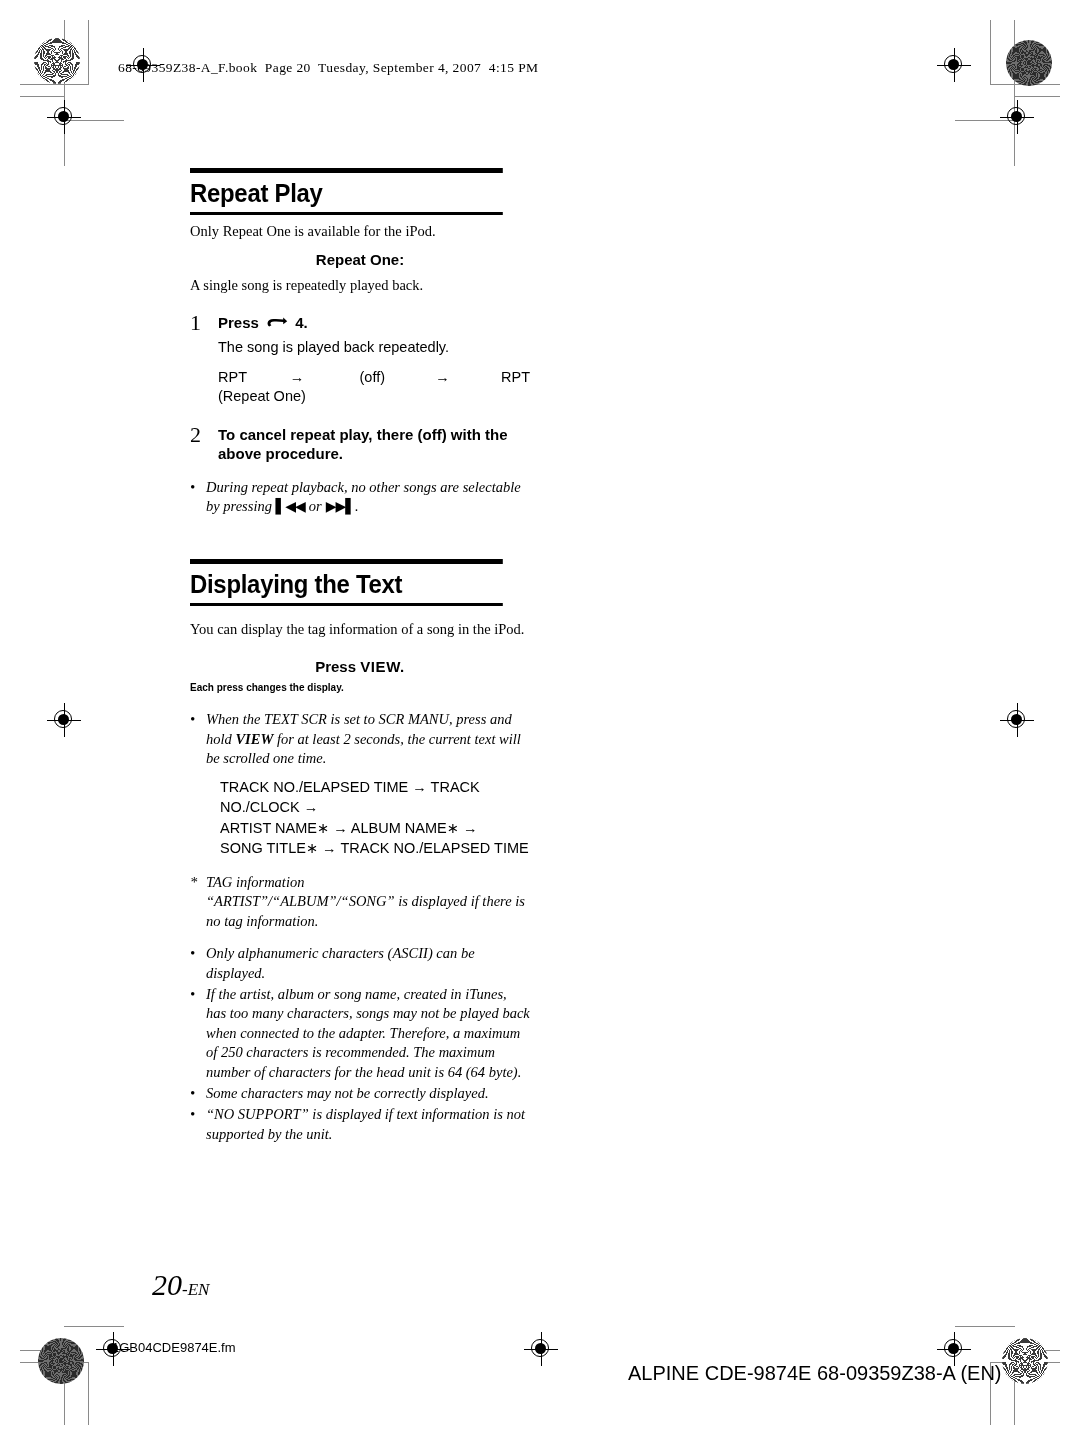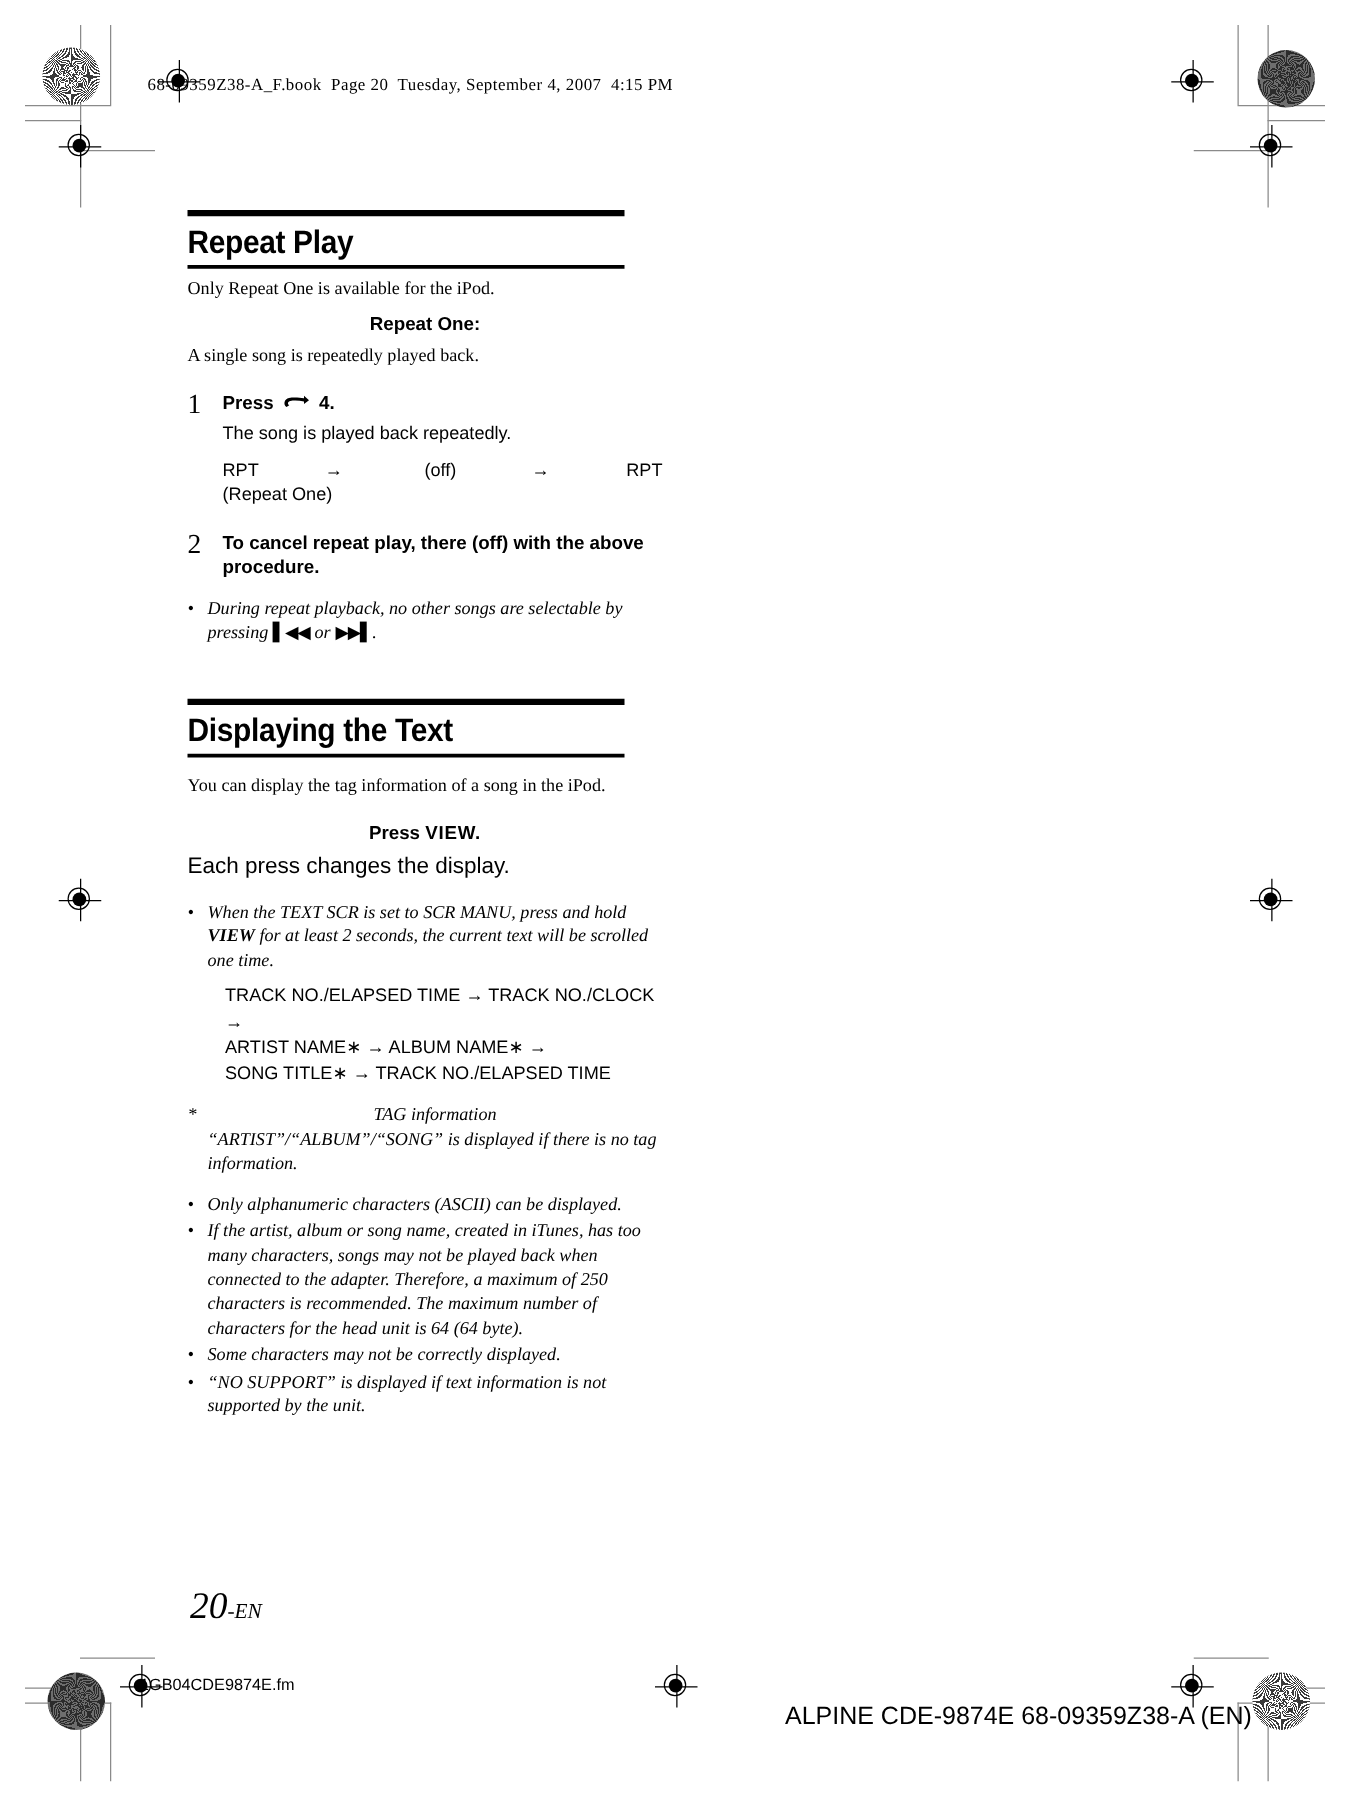--- a/index.html
+++ b/index.html
@@ -91,34 +91,35 @@
     font-size: 26px;
     letter-spacing: -0.3px;
     margin: 0;
     padding: 6px 0 4px 0;
     border-top: 5px solid #000;
     border-bottom: 3px solid #000;
     transform: scaleX(0.92);
     transform-origin: left center;
     line-height: 1.12;
   }
-  .section-block { margin-bottom: 4px; }
+  .section-block { margin-bottom: 4px; margin-left: 40px; }
   .section-2 { margin-top: 42px; }
 
   p.serif {
     font-family: "Liberation Serif", serif;
     font-size: 14.5px;
     margin: 7px 0 0 0;
     line-height: 1.3;
   }
   p.sans {
     font-family: "Liberation Sans", sans-serif;
-    font-size: 18px;
+    font-size: 10px;
     margin: 5px 0 0 0;
     line-height: 1.32;
+    font-weight: bold;
   }
   .sans-bold {
     font-family: "Liberation Sans", sans-serif;
     font-weight: bold;
     font-size: 15px;
     margin: 9px 0 0 0;
     line-height: 1.3;
     text-align: center;
   }
 
@@ -411,21 +412,21 @@
 
     <div class="disp-seq">
       <div>TRACK NO./ELAPSED TIME → TRACK NO./CLOCK →</div>
       <div>ARTIST NAME∗ → ALBUM NAME∗ →</div>
       <div>SONG TITLE∗ → TRACK NO./ELAPSED TIME</div>
     </div>
 
     <div class="footnote">
       <span class="mark">*</span>
       <span class="btext">
-        <span style="display:block;text-align:center;">TAG information</span>
+        <span style="display:block;">TAG information</span>
         <span style="display:block;">“ARTIST”/“ALBUM”/“SONG” is displayed if there is no tag information.</span>
       </span>
     </div>
 
     <div class="bullet" style="margin-top:13px;">
       <span class="mark">•</span>
       <span class="btext">Only alphanumeric characters (ASCII) can be displayed.</span>
     </div>
     <div class="bullet tight">
       <span class="mark">•</span>

